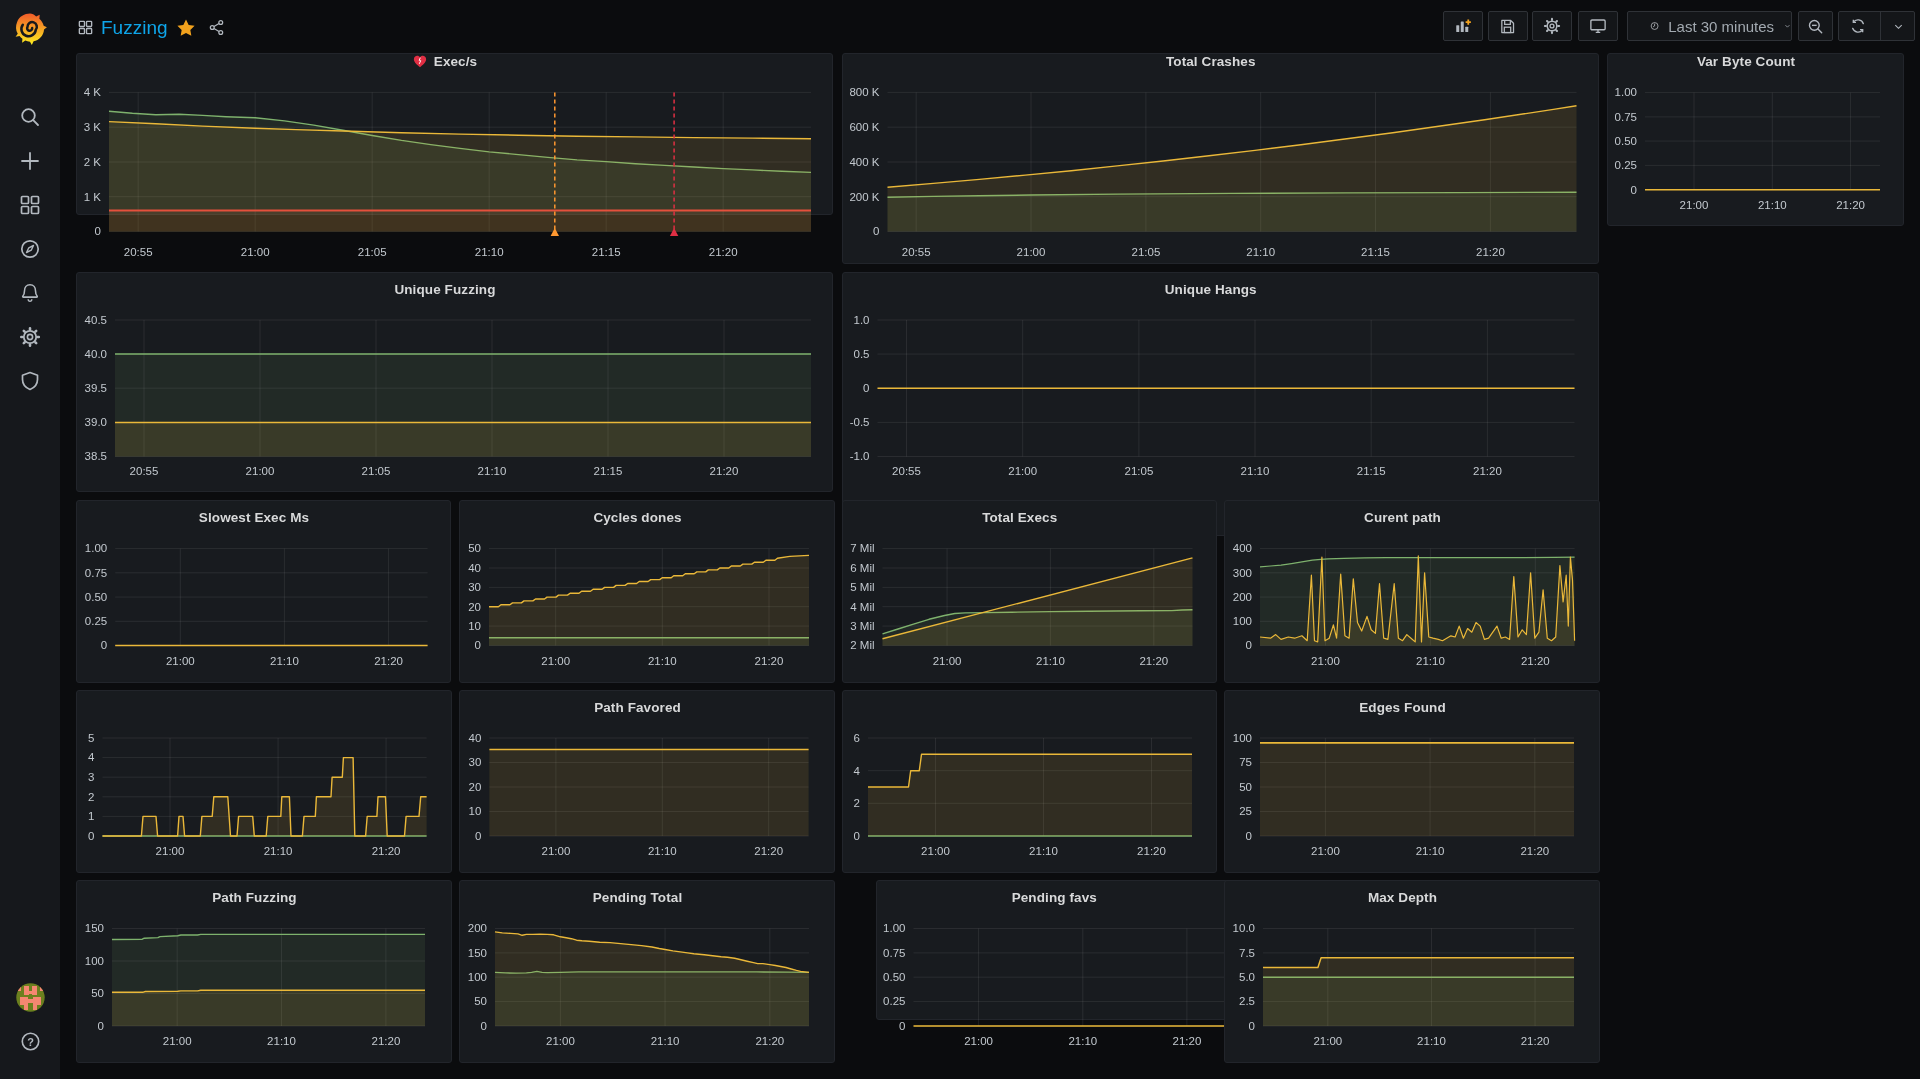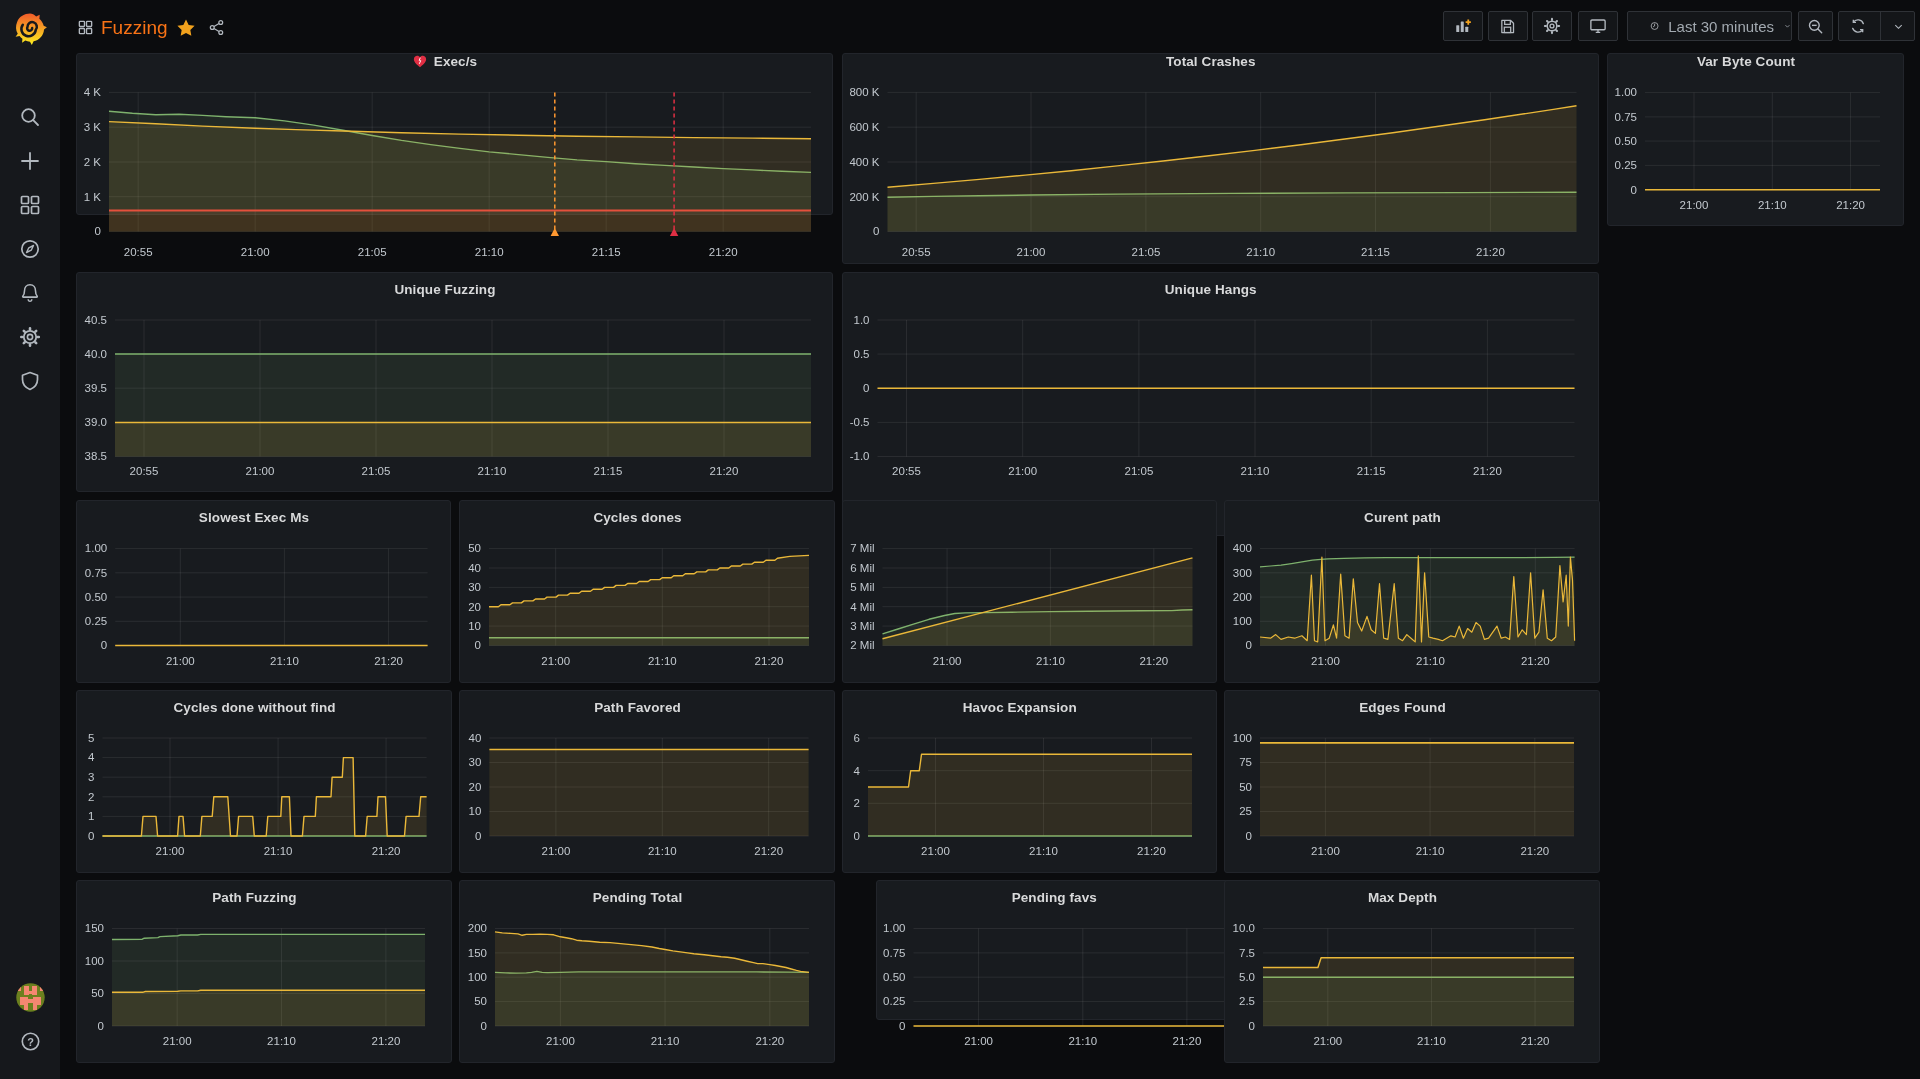--- a/index.html
+++ b/index.html
@@ -113,21 +113,21 @@
     </div>
 </div>
 
 <div id="navbar" style="position:absolute;left:60px;top:0;width:1860px;height:54px;background:#0b0c0e">
   <svg style="position:absolute;left:18px;top:20px" width="15" height="15" viewBox="0 0 22 22" fill="none" stroke="#b2b8bf" stroke-width="2">
       <rect x="2" y="2" width="7.5" height="7.5" rx="1"></rect>
       <rect x="12.5" y="2" width="7.5" height="7.5" rx="1"></rect>
       <rect x="2" y="12.5" width="7.5" height="7.5" rx="1"></rect>
       <rect x="12.5" y="12.5" width="7.5" height="7.5" rx="1"></rect>
     </svg>
-  <div style="position:absolute;left:41px;top:17px;color:#f97316;font-size:19px;font-weight:400">Fuzzing</div>
+  <div style="position:absolute;left:41px;top:17px;color:#0ea5e9;font-size:19px;font-weight:400">Fuzzing</div>
   <svg style="position:absolute;left:116px;top:18px" width="20" height="20" viewBox="0 0 24 24" fill="#f2a21d">
       <path d="M12 1.8 L15.2 8.3 22.3 9.3 17.2 14.3 18.4 21.4 12 18 5.6 21.4 6.8 14.3 1.7 9.3 8.8 8.3 Z"></path>
     </svg>
   <svg style="position:absolute;left:148px;top:19px" width="17" height="17" viewBox="0 0 24 24" fill="none" stroke="#b2b8bf" stroke-width="1.8">
       <circle cx="18" cy="5" r="2.7"></circle>
       <circle cx="6" cy="12" r="2.7"></circle>
       <circle cx="18" cy="19" r="2.7"></circle>
       <path d="M8.4 10.6 L15.6 6.4 M8.4 13.4 L15.6 17.6"></path>
     </svg>
 
@@ -407,20 +407,23 @@
       <text x="202.3" y="164.0" text-anchor="middle" class="ax">21:10</text>
       <line x1="309.0" y1="47.6" x2="309.0" y2="144.5" stroke="rgba(255,255,255,0.08)" stroke-width="1"></line>
       <text x="309.0" y="164.0" text-anchor="middle" class="ax">21:20</text>
       <path d="M29.0 136.7 L349.0 136.7 L349.0 144.5 L29.0 144.5 Z" fill="#7EB26D" fill-opacity="0.1" stroke="none"></path>
       <path d="M29.0 136.7 L349.0 136.7" fill="none" stroke="#7EB26D" stroke-width="1.4" stroke-linejoin="round"></path>
       <path d="M29.0 105.7 L38.4 105.7 L40.9 103.8 L49.9 103.8 L52.5 101.9 L61.4 101.9 L64.0 99.9 L72.9 99.9 L75.5 98.0 L84.5 98.0 L87.0 96.1 L96.0 96.1 L98.5 94.1 L107.5 94.1 L110.1 92.2 L119.0 92.2 L121.6 90.2 L130.5 90.2 L133.1 88.3 L142.1 88.3 L144.6 86.4 L153.6 86.4 L156.1 84.4 L165.1 84.4 L167.7 82.5 L176.6 82.5 L179.2 80.5 L188.1 80.5 L190.7 78.6 L199.7 78.6 L202.2 76.7 L211.2 76.7 L213.7 74.7 L222.7 74.7 L225.3 72.8 L234.2 72.8 L236.8 70.9 L245.7 70.9 L248.3 68.9 L257.3 68.9 L259.8 67.0 L268.8 67.0 L271.3 65.0 L280.3 65.0 L282.9 63.1 L291.8 63.1 L294.4 61.2 L303.3 61.2 L305.9 59.2 L314.9 59.2 L317.4 57.3 L329.8 55.4 L349.0 54.4 L349.0 144.5 L29.0 144.5 Z" fill="#EAB839" fill-opacity="0.12" stroke="none"></path>
       <path d="M29.0 105.7 L38.4 105.7 L40.9 103.8 L49.9 103.8 L52.5 101.9 L61.4 101.9 L64.0 99.9 L72.9 99.9 L75.5 98.0 L84.5 98.0 L87.0 96.1 L96.0 96.1 L98.5 94.1 L107.5 94.1 L110.1 92.2 L119.0 92.2 L121.6 90.2 L130.5 90.2 L133.1 88.3 L142.1 88.3 L144.6 86.4 L153.6 86.4 L156.1 84.4 L165.1 84.4 L167.7 82.5 L176.6 82.5 L179.2 80.5 L188.1 80.5 L190.7 78.6 L199.7 78.6 L202.2 76.7 L211.2 76.7 L213.7 74.7 L222.7 74.7 L225.3 72.8 L234.2 72.8 L236.8 70.9 L245.7 70.9 L248.3 68.9 L257.3 68.9 L259.8 67.0 L268.8 67.0 L271.3 65.0 L280.3 65.0 L282.9 63.1 L291.8 63.1 L294.4 61.2 L303.3 61.2 L305.9 59.2 L314.9 59.2 L317.4 57.3 L329.8 55.4 L349.0 54.4" fill="none" stroke="#EAB839" stroke-width="1.4" stroke-linejoin="round"></path>
     </svg>
 </div>
 <div class="panel" style="left:841.5px;top:500px;width:375.5px;height:183px">
+<div class="ptitle" style="height:33px">
+      <span>Total Execs</span>
+    </div>
 <svg class="chart" width="375.5" height="183" viewBox="0 0 375.5 183">
       <line x1="39.5" y1="144.5" x2="349.5" y2="144.5" stroke="rgba(255,255,255,0.08)" stroke-width="1"></line>
       <text x="31.5" y="148.3" text-anchor="end" class="ax">2 Mil</text>
       <line x1="39.5" y1="125.1" x2="349.5" y2="125.1" stroke="rgba(255,255,255,0.08)" stroke-width="1"></line>
       <text x="31.5" y="128.9" text-anchor="end" class="ax">3 Mil</text>
       <line x1="39.5" y1="105.7" x2="349.5" y2="105.7" stroke="rgba(255,255,255,0.08)" stroke-width="1"></line>
       <text x="31.5" y="109.5" text-anchor="end" class="ax">4 Mil</text>
       <line x1="39.5" y1="86.4" x2="349.5" y2="86.4" stroke="rgba(255,255,255,0.08)" stroke-width="1"></line>
       <text x="31.5" y="90.2" text-anchor="end" class="ax">5 Mil</text>
       <line x1="39.5" y1="67.0" x2="349.5" y2="67.0" stroke="rgba(255,255,255,0.08)" stroke-width="1"></line>
@@ -460,23 +463,20 @@
       <text x="205.4" y="164.0" text-anchor="middle" class="ax">21:10</text>
       <line x1="310.3" y1="47.6" x2="310.3" y2="144.5" stroke="rgba(255,255,255,0.08)" stroke-width="1"></line>
       <text x="310.3" y="164.0" text-anchor="middle" class="ax">21:20</text>
       <path d="M35.0 65.8 L45.5 65.0 L56.0 64.1 L66.5 62.6 L76.9 60.9 L87.4 59.2 L95.8 58.3 L103.2 57.8 L118.9 57.3 L139.9 56.8 L160.8 56.6 L244.7 56.6 L297.2 56.6 L328.6 56.3 L349.6 56.1 L349.6 144.5 L35.0 144.5 Z" fill="#7EB26D" fill-opacity="0.1" stroke="none"></path>
       <path d="M35.0 65.8 L45.5 65.0 L56.0 64.1 L66.5 62.6 L76.9 60.9 L87.4 59.2 L95.8 58.3 L103.2 57.8 L118.9 57.3 L139.9 56.8 L160.8 56.6 L244.7 56.6 L297.2 56.6 L328.6 56.3 L349.6 56.1" fill="none" stroke="#7EB26D" stroke-width="1.2" stroke-linejoin="round"></path>
       <path d="M35.0 136.0 L45.5 137.2 L50.7 133.6 L56.0 138.4 L63.3 136.0 L69.6 137.2 L76.9 134.8 L82.2 139.7 L86.4 74.2 L89.5 139.7 L92.7 140.9 L96.9 56.1 L100.0 139.7 L104.2 137.2 L108.4 123.9 L111.6 137.2 L115.7 73.0 L119.9 134.8 L124.1 137.2 L128.3 77.9 L132.5 121.5 L136.7 130.0 L142.0 115.4 L146.2 128.8 L150.4 132.4 L154.5 82.7 L158.7 137.2 L162.9 138.4 L169.2 82.7 L173.4 137.2 L177.6 139.7 L181.8 133.6 L186.0 137.2 L190.2 140.9 L193.3 54.9 L196.5 140.9 L199.6 71.8 L203.8 136.0 L208.0 137.2 L213.3 138.4 L217.5 139.7 L221.7 137.2 L225.9 134.8 L230.1 136.0 L234.2 125.1 L238.4 137.2 L242.6 127.5 L246.8 131.2 L251.0 121.5 L255.2 125.1 L259.4 138.4 L263.6 137.2 L267.8 131.2 L272.0 125.1 L276.2 137.2 L280.4 136.0 L284.6 138.4 L288.8 75.5 L293.0 136.0 L297.2 128.8 L301.4 133.6 L305.6 71.8 L309.8 137.2 L313.9 131.2 L318.1 88.8 L322.3 137.2 L326.5 139.7 L330.7 136.0 L334.9 64.6 L338.1 100.9 L341.2 74.2 L343.3 125.1 L345.4 56.1 L347.5 79.1 L349.6 139.7 L349.6 144.5 L35.0 144.5 Z" fill="#EAB839" fill-opacity="0.12" stroke="none"></path>
       <path d="M35.0 136.0 L45.5 137.2 L50.7 133.6 L56.0 138.4 L63.3 136.0 L69.6 137.2 L76.9 134.8 L82.2 139.7 L86.4 74.2 L89.5 139.7 L92.7 140.9 L96.9 56.1 L100.0 139.7 L104.2 137.2 L108.4 123.9 L111.6 137.2 L115.7 73.0 L119.9 134.8 L124.1 137.2 L128.3 77.9 L132.5 121.5 L136.7 130.0 L142.0 115.4 L146.2 128.8 L150.4 132.4 L154.5 82.7 L158.7 137.2 L162.9 138.4 L169.2 82.7 L173.4 137.2 L177.6 139.7 L181.8 133.6 L186.0 137.2 L190.2 140.9 L193.3 54.9 L196.5 140.9 L199.6 71.8 L203.8 136.0 L208.0 137.2 L213.3 138.4 L217.5 139.7 L221.7 137.2 L225.9 134.8 L230.1 136.0 L234.2 125.1 L238.4 137.2 L242.6 127.5 L246.8 131.2 L251.0 121.5 L255.2 125.1 L259.4 138.4 L263.6 137.2 L267.8 131.2 L272.0 125.1 L276.2 137.2 L280.4 136.0 L284.6 138.4 L288.8 75.5 L293.0 136.0 L297.2 128.8 L301.4 133.6 L305.6 71.8 L309.8 137.2 L313.9 131.2 L318.1 88.8 L322.3 137.2 L326.5 139.7 L330.7 136.0 L334.9 64.6 L338.1 100.9 L341.2 74.2 L343.3 125.1 L345.4 56.1 L347.5 79.1 L349.6 139.7" fill="none" stroke="#EAB839" stroke-width="1.2" stroke-linejoin="round"></path>
     </svg>
 </div>
 <div class="panel" style="left:76px;top:690px;width:376px;height:183px">
-<div class="ptitle" style="height:33px">
-      <span>Cycles done without find</span>
-    </div>
 <svg class="chart" width="376" height="183" viewBox="0 0 376 183">
       <line x1="25.5" y1="145.0" x2="349.6" y2="145.0" stroke="rgba(255,255,255,0.08)" stroke-width="1"></line>
       <text x="17.5" y="148.8" text-anchor="end" class="ax">0</text>
       <line x1="25.5" y1="125.4" x2="349.6" y2="125.4" stroke="rgba(255,255,255,0.08)" stroke-width="1"></line>
       <text x="17.5" y="129.2" text-anchor="end" class="ax">1</text>
       <line x1="25.5" y1="105.8" x2="349.6" y2="105.8" stroke="rgba(255,255,255,0.08)" stroke-width="1"></line>
       <text x="17.5" y="109.6" text-anchor="end" class="ax">2</text>
       <line x1="25.5" y1="86.2" x2="349.6" y2="86.2" stroke="rgba(255,255,255,0.08)" stroke-width="1"></line>
       <text x="17.5" y="90.0" text-anchor="end" class="ax">3</text>
       <line x1="25.5" y1="66.6" x2="349.6" y2="66.6" stroke="rgba(255,255,255,0.08)" stroke-width="1"></line>
@@ -514,23 +514,20 @@
       <text x="95.9" y="164.0" text-anchor="middle" class="ax">21:00</text>
       <line x1="202.3" y1="47.0" x2="202.3" y2="145.0" stroke="rgba(255,255,255,0.08)" stroke-width="1"></line>
       <text x="202.3" y="164.0" text-anchor="middle" class="ax">21:10</text>
       <line x1="308.7" y1="47.0" x2="308.7" y2="145.0" stroke="rgba(255,255,255,0.08)" stroke-width="1"></line>
       <text x="308.7" y="164.0" text-anchor="middle" class="ax">21:20</text>
       <path d="M29.4 58.5 L348.6 58.5 L348.6 145.0 L29.4 145.0 Z" fill="#EAB839" fill-opacity="0.12" stroke="none"></path>
       <path d="M29.4 58.5 L348.6 58.5" fill="none" stroke="#EAB839" stroke-width="1.6" stroke-linejoin="round"></path>
     </svg>
 </div>
 <div class="panel" style="left:841.5px;top:690px;width:375.5px;height:183px">
-<div class="ptitle" style="height:33px">
-      <span>Havoc Expansion</span>
-    </div>
 <svg class="chart" width="375.5" height="183" viewBox="0 0 375.5 183">
       <line x1="25.0" y1="145.0" x2="349.0" y2="145.0" stroke="rgba(255,255,255,0.08)" stroke-width="1"></line>
       <text x="17.0" y="148.8" text-anchor="end" class="ax">0</text>
       <line x1="25.0" y1="112.3" x2="349.0" y2="112.3" stroke="rgba(255,255,255,0.08)" stroke-width="1"></line>
       <text x="17.0" y="116.1" text-anchor="end" class="ax">2</text>
       <line x1="25.0" y1="79.7" x2="349.0" y2="79.7" stroke="rgba(255,255,255,0.08)" stroke-width="1"></line>
       <text x="17.0" y="83.5" text-anchor="end" class="ax">4</text>
       <line x1="25.0" y1="47.0" x2="349.0" y2="47.0" stroke="rgba(255,255,255,0.08)" stroke-width="1"></line>
       <text x="17.0" y="50.8" text-anchor="end" class="ax">6</text>
       <line x1="92.5" y1="47.0" x2="92.5" y2="145.0" stroke="rgba(255,255,255,0.08)" stroke-width="1"></line>

